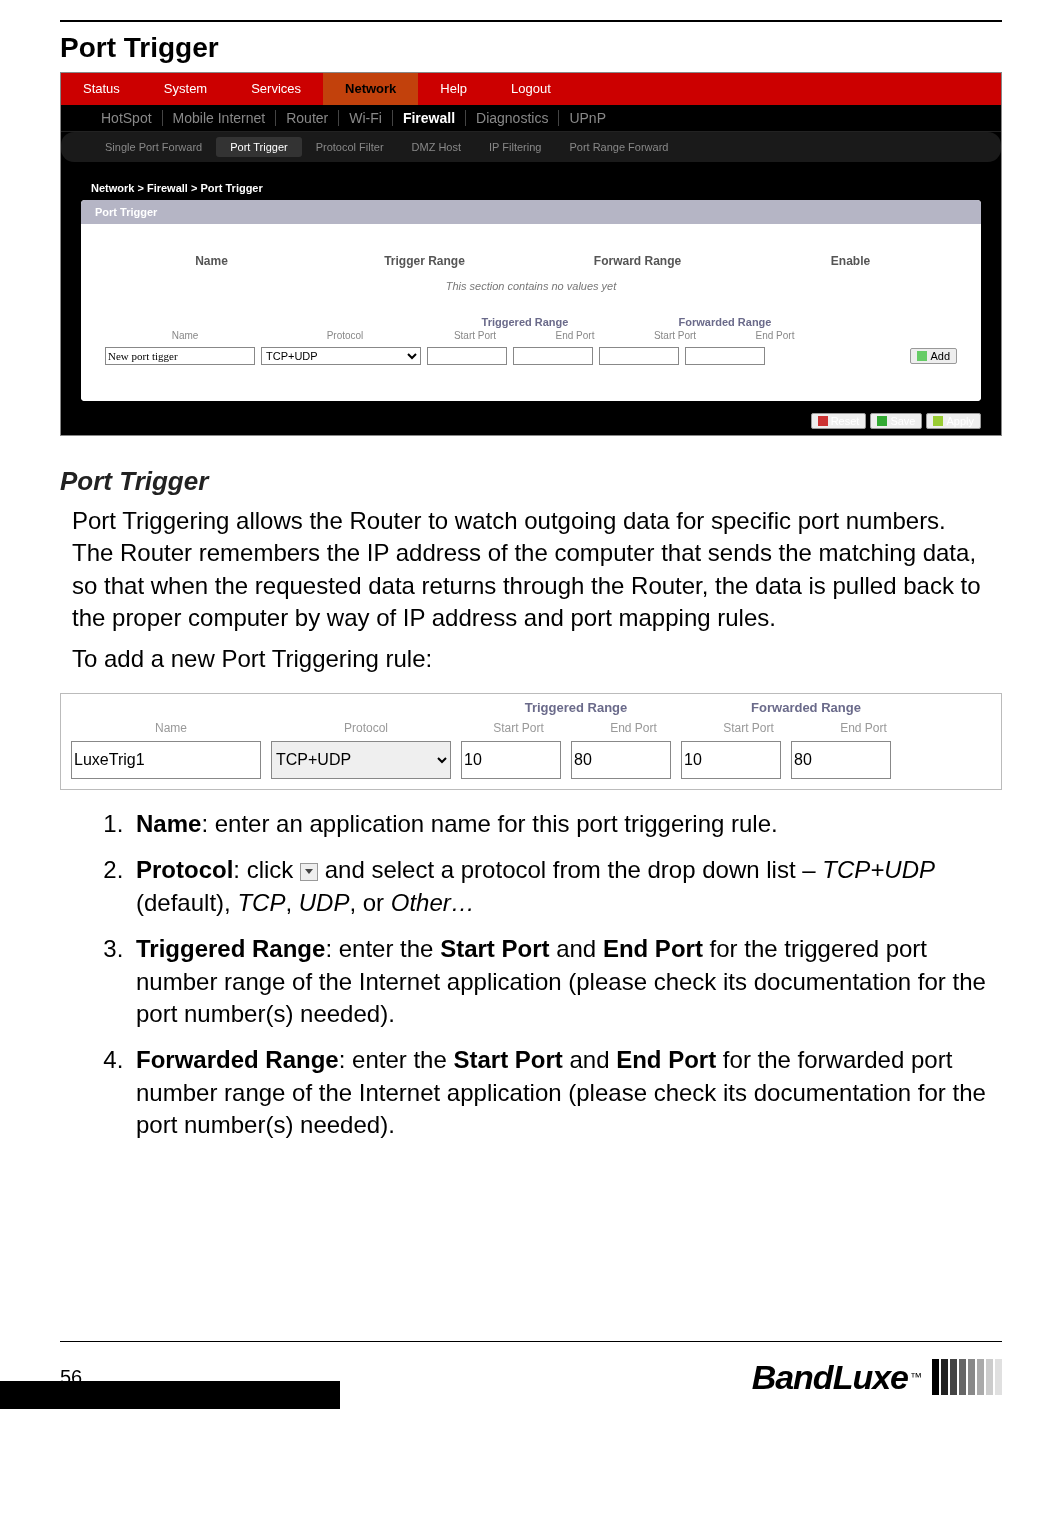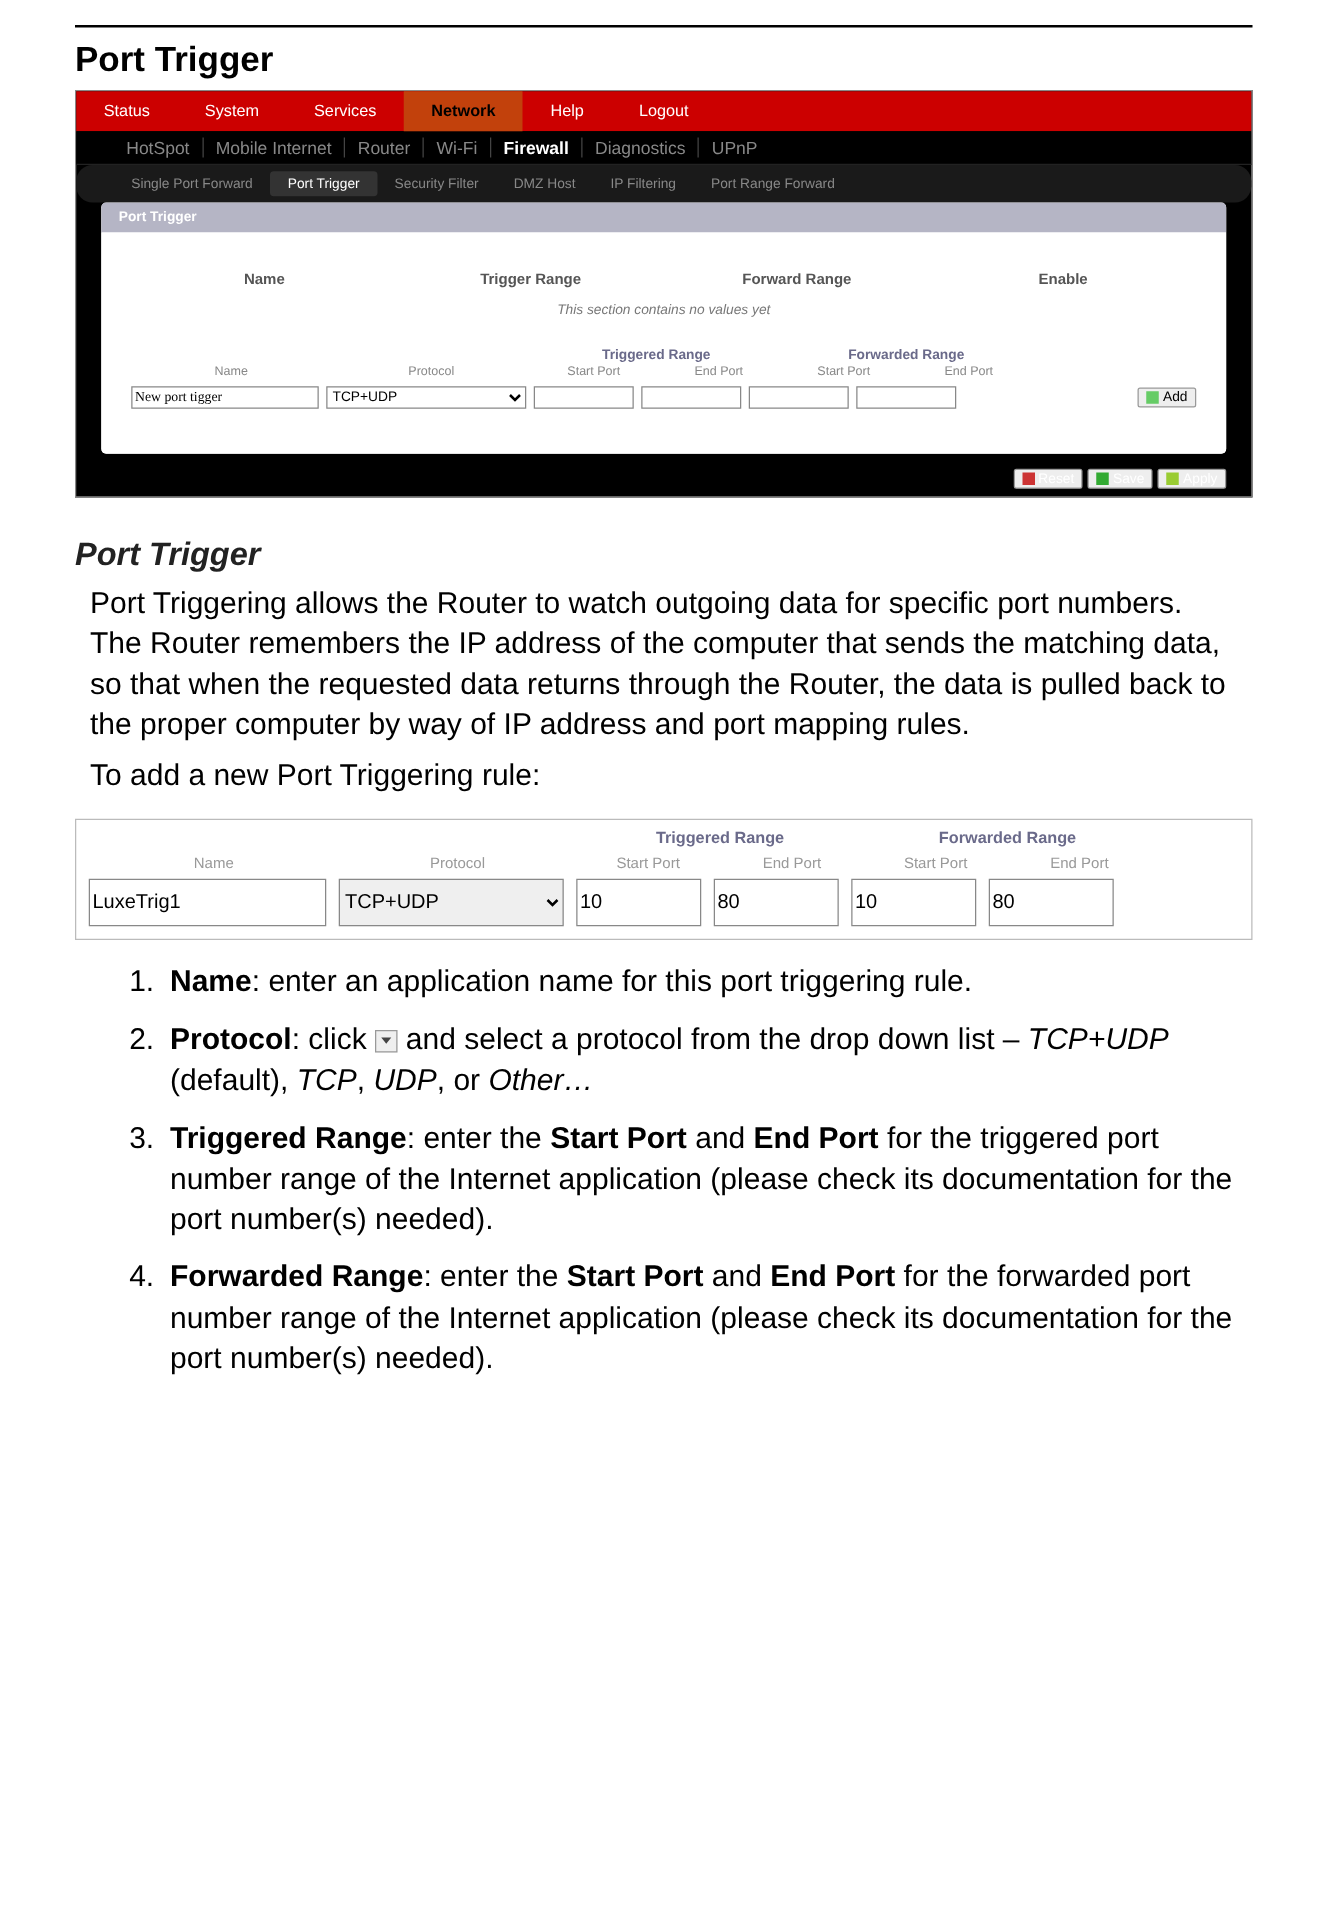--- a/index.html
+++ b/index.html
@@ -306,25 +306,26 @@
       <span>Mobile Internet</span>
       <span>Router</span>
       <span>Wi-Fi</span>
       <span class="active2">Firewall</span>
       <span>Diagnostics</span>
       <span>UPnP</span>
     </div>
     <div class="rnav3">
       <span>Single Port Forward</span>
       <span class="active3">Port Trigger</span>
-      <span>Security Filter</span>
+      <span>Protocol Filter</span>
       <span>DMZ Host</span>
       <span>IP Filtering</span>
       <span>Port Range Forward</span>
     </div>
+    <div class="breadcrumb-r">Network &gt; Firewall &gt; Port Trigger</div>
 
     <div class="panel">
       <div class="panel-title">Port Trigger</div>
       <div class="panel-body">
         <div class="tbl-head1">
           <div>Name</div>
           <div>Trigger Range</div>
           <div>Forward Range</div>
           <div>Enable</div>
         </div>
@@ -418,13 +419,33 @@
       <span class="bold">Protocol</span><span>: click </span><span class="dropdown-icon"></span><span> and select a protocol from the drop down list – </span><span class="italic">TCP+UDP</span><span> (default), </span><span class="italic">TCP</span><span>, </span><span class="italic">UDP</span><span>, or </span><span class="italic">Other…</span>
     </li>
     <li>
       <span class="bold">Triggered Range</span><span>: enter the </span><span class="bold">Start Port</span><span> and </span><span class="bold">End Port</span><span> for the triggered port number range of the Internet application (please check its documentation for the port number(s) needed).</span>
     </li>
     <li>
       <span class="bold">Forwarded Range</span><span>: enter the </span><span class="bold">Start Port</span><span> and </span><span class="bold">End Port</span><span> for the forwarded port number range of the Internet application (please check its documentation for the port number(s) needed).</span>
     </li>
   </ol>
 
+  <div class="footer">
+    <div style="position:relative; flex:1">
+      <div class="page-num">56</div>
+      <div class="black-bar"></div>
+    </div>
+    <div class="logo-area">
+      <span class="logo-text">BandLuxe</span>
+        <span class="tm">™</span>
+      <div class="grad-bars">
+        <span style="background:#000"></span>
+        <span style="background:#222"></span>
+        <span style="background:#444"></span>
+        <span style="background:#666"></span>
+        <span style="background:#888"></span>
+        <span style="background:#aaa"></span>
+        <span style="background:#ccc"></span>
+        <span style="background:#e0e0e0"></span>
+      </div>
+    </div>
+  </div>
 </div>
 
 </body></html>

